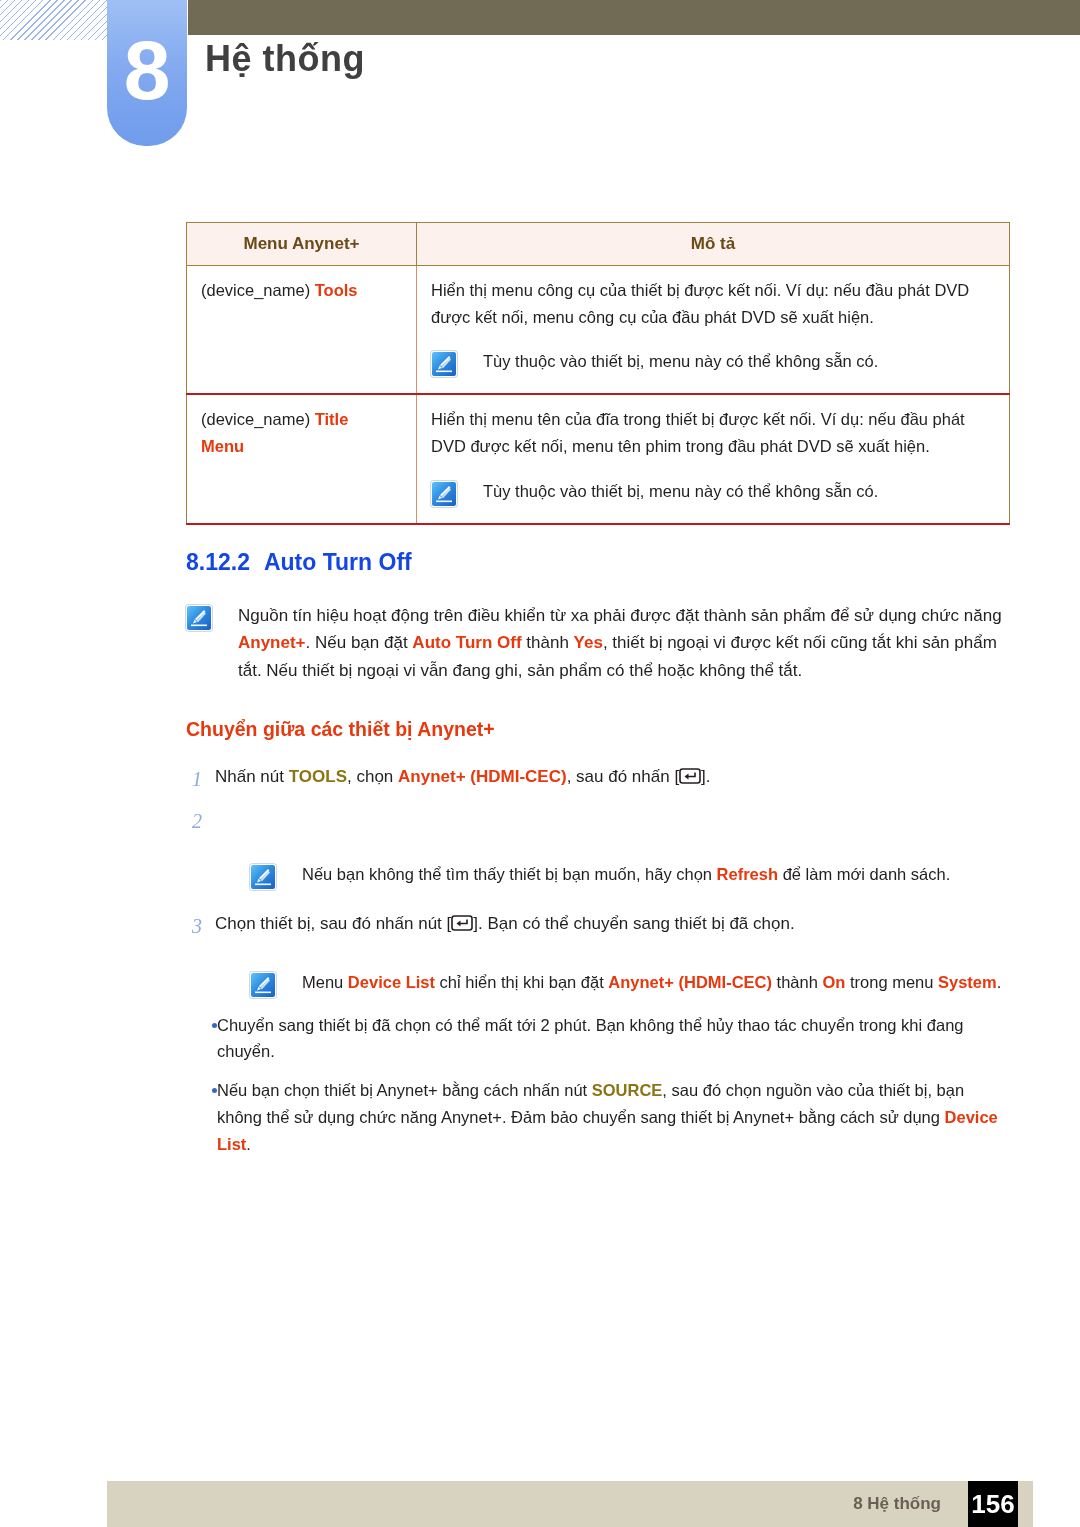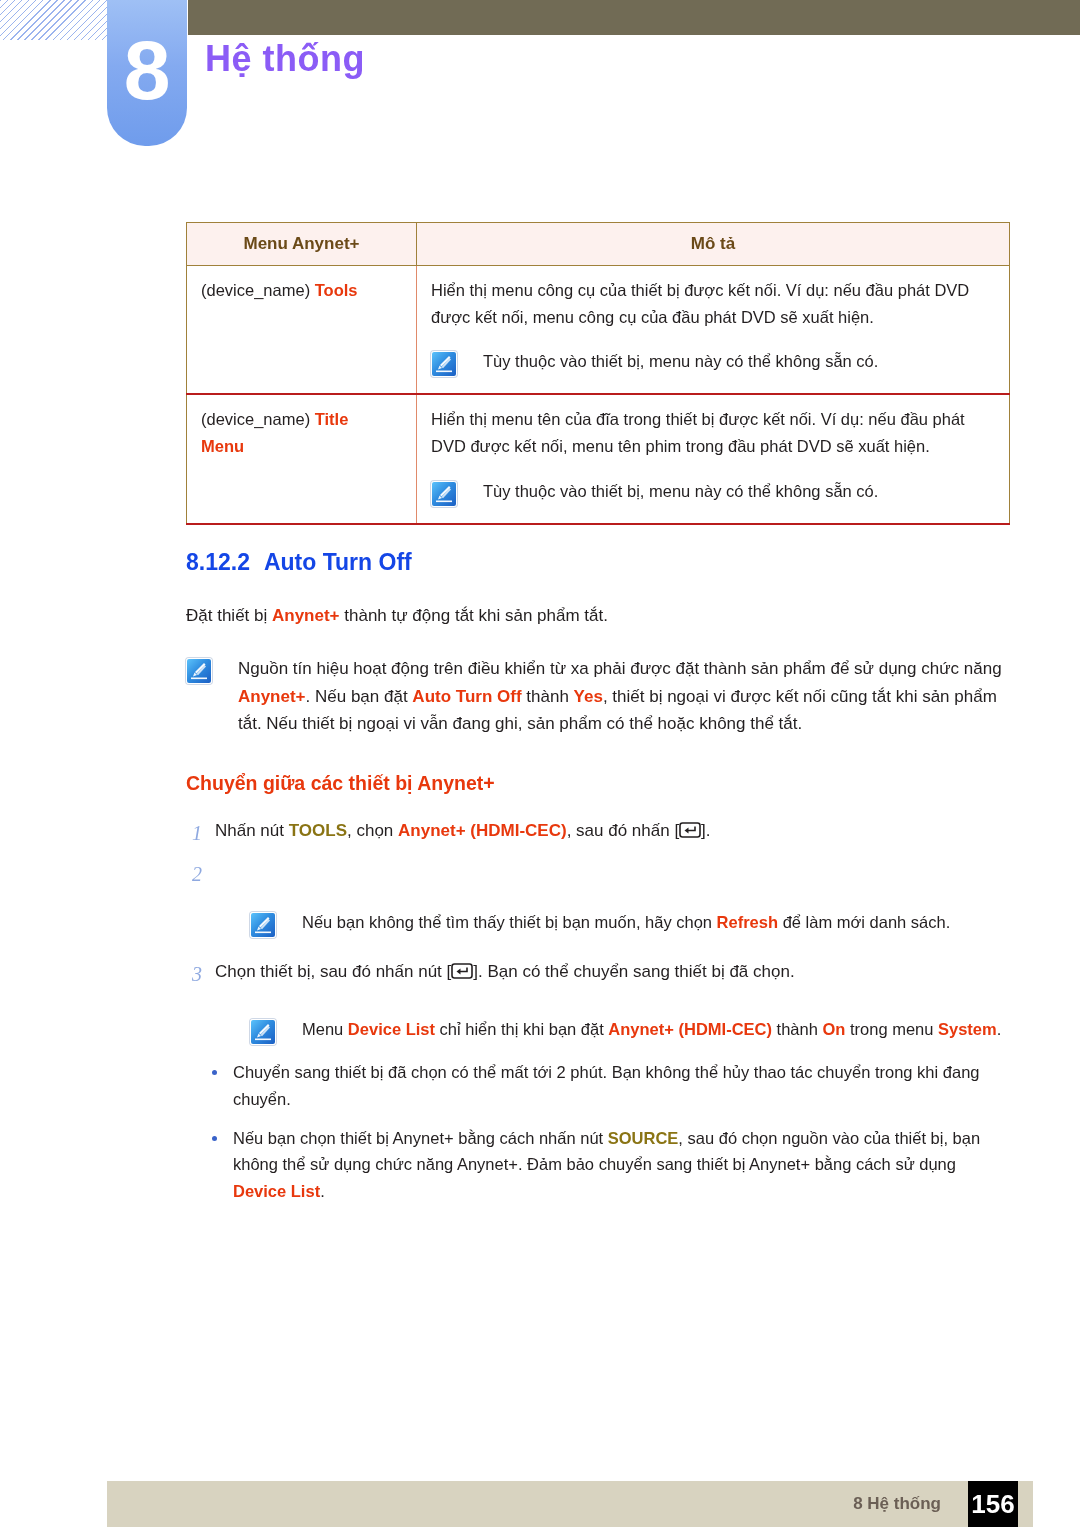--- a/index.html
+++ b/index.html
@@ -35,21 +35,21 @@
     border-bottom-left-radius: 38px;
     border-bottom-right-radius: 38px;
     display: flex; align-items: center; justify-content: center;
   }
   .chapter-num {
     font-size: 84px; font-weight: bold; color: #ffffff; line-height: 1;
     margin-top: -6px;
   }
   .chapter-title {
     position: absolute; top: 38px; left: 205px;
-    font-size: 36px; font-weight: bold; color: #8b5cf6;
+    font-size: 36px; font-weight: bold; color: #404040;
     letter-spacing: .5px;
   }
 
   
   .content { position: absolute; top: 222px; left: 186px; width: 824px; }
 
   
   table.spec { width: 824px; border-collapse: collapse; table-layout: fixed; }
   table.spec th {
     background: #fdf1ee;
@@ -111,28 +111,28 @@
     display: flex; align-items: flex-start; gap: 13px;
     font-size: 17px; line-height: 1.62; margin-bottom: 9px;
   }
   ol.steps > li .num {
     flex: 0 0 auto; width: 16px; text-align: right;
     color: #8fa9e0; font-size: 20px; font-style: italic;
     font-family: "Liberation Serif", serif;
   }
   ol.steps > li .stxt { flex: 1; }
 
-  .step-note { margin: 18px 0 20px 64px; }
+  .step-note { margin: 24px 0 20px 64px; }
   .step-note .ntxt { font-size: 16.5px; }
   .step-note2 { margin: 26px 0 0 64px; }
   .step-note2 .ntxt { font-size: 16.5px; }
 
   ul.bullets { list-style: none; margin: 14px 0 0 26px; padding: 0; }
   ul.bullets > li {
-    display: flex; align-items: flex-start; gap: 16px;
+    display: flex; align-items: flex-start; gap: 0;
     font-size: 16.5px; line-height: 1.62; margin-top: 12px;
   }
   ul.bullets > li .dot {
     flex: 0 0 auto; width: 5px; height: 5px; border-radius: 50%;
     background: #3a63c9; margin-top: 11px;
   }
   ul.bullets > li .btxt { flex: 1; }
 
   
   .enterkey {
@@ -220,23 +220,20 @@
           </div>
         </td>
       </tr>
     </tbody>
   </table>
 
   <h3 class="subsec">
     <span class="n">8.12.2</span><span>Auto Turn Off</span>
   </h3>
 
-  <p class="body">
-    <span>Đặt thiết bị </span><span class="org">Anynet+</span><span> thành tự động tắt khi sản phẩm tắt.</span>
-  </p>
 
   <div class="note note-block">
     <span class="noteicon">
       <svg width="24" height="24" viewBox="0 0 24 24">
         <path d="M17 4 L8 13 L9.5 14.5 L18.5 5.5 Z" fill="#ffffff" opacity="0.95"></path>
         <path d="M17.5 6 L9.5 15 L11 16.2 L19 7.5 Z" fill="#ffffff" opacity="0.75"></path>
         <path d="M7.5 13.5 L6 17.5 L10 16 Z" fill="#ffffff" opacity="0.9"></path>
         <rect x="4" y="18.5" width="16" height="1.6" fill="#ffffff" opacity="0.95"></rect>
       </svg>
     </span>

